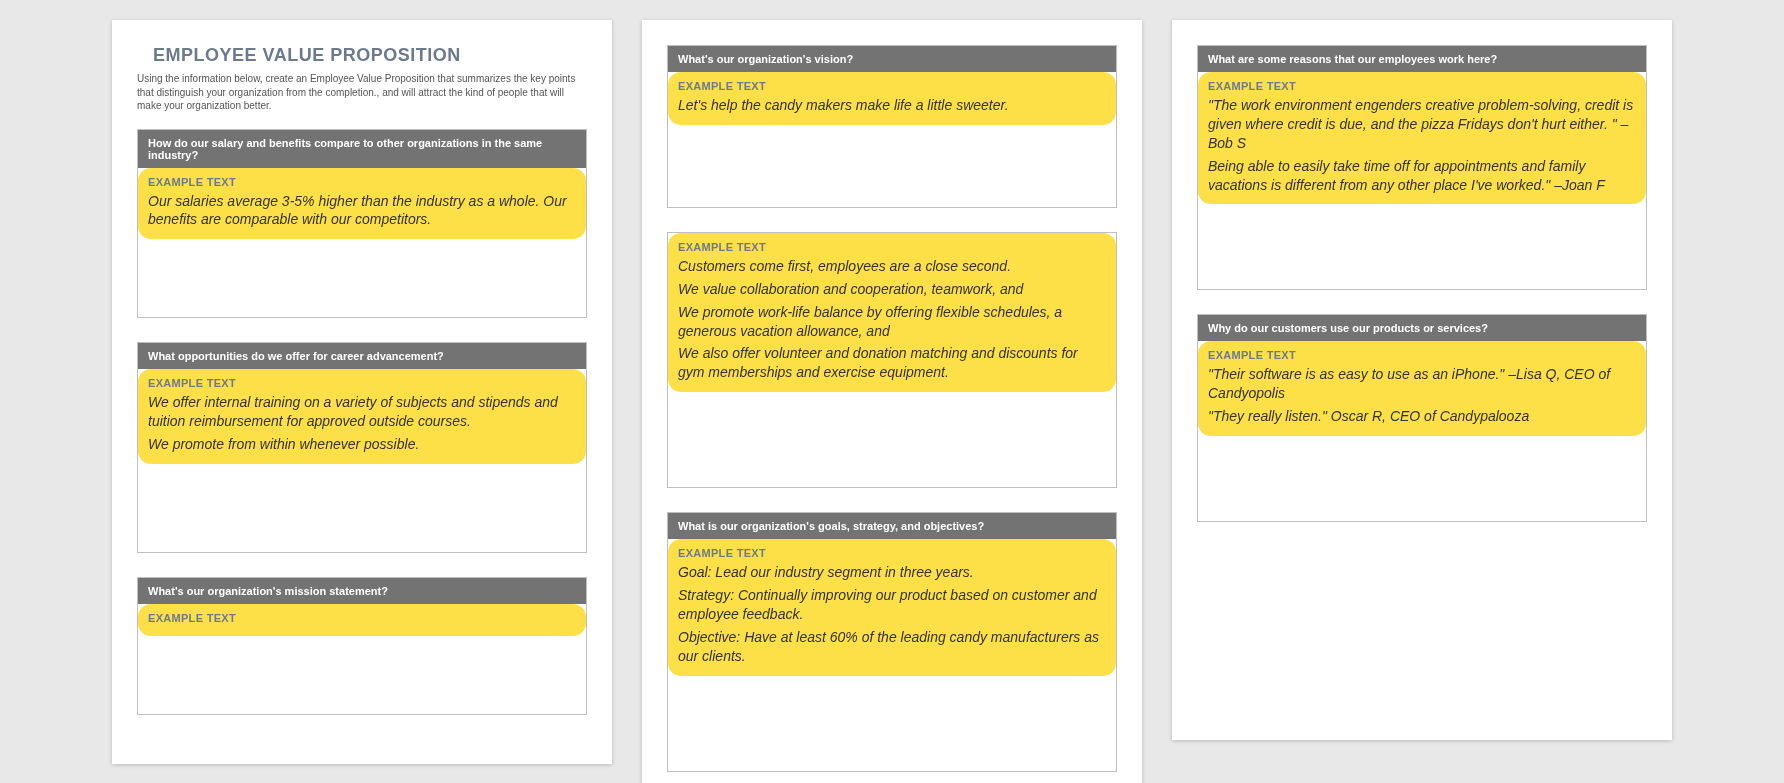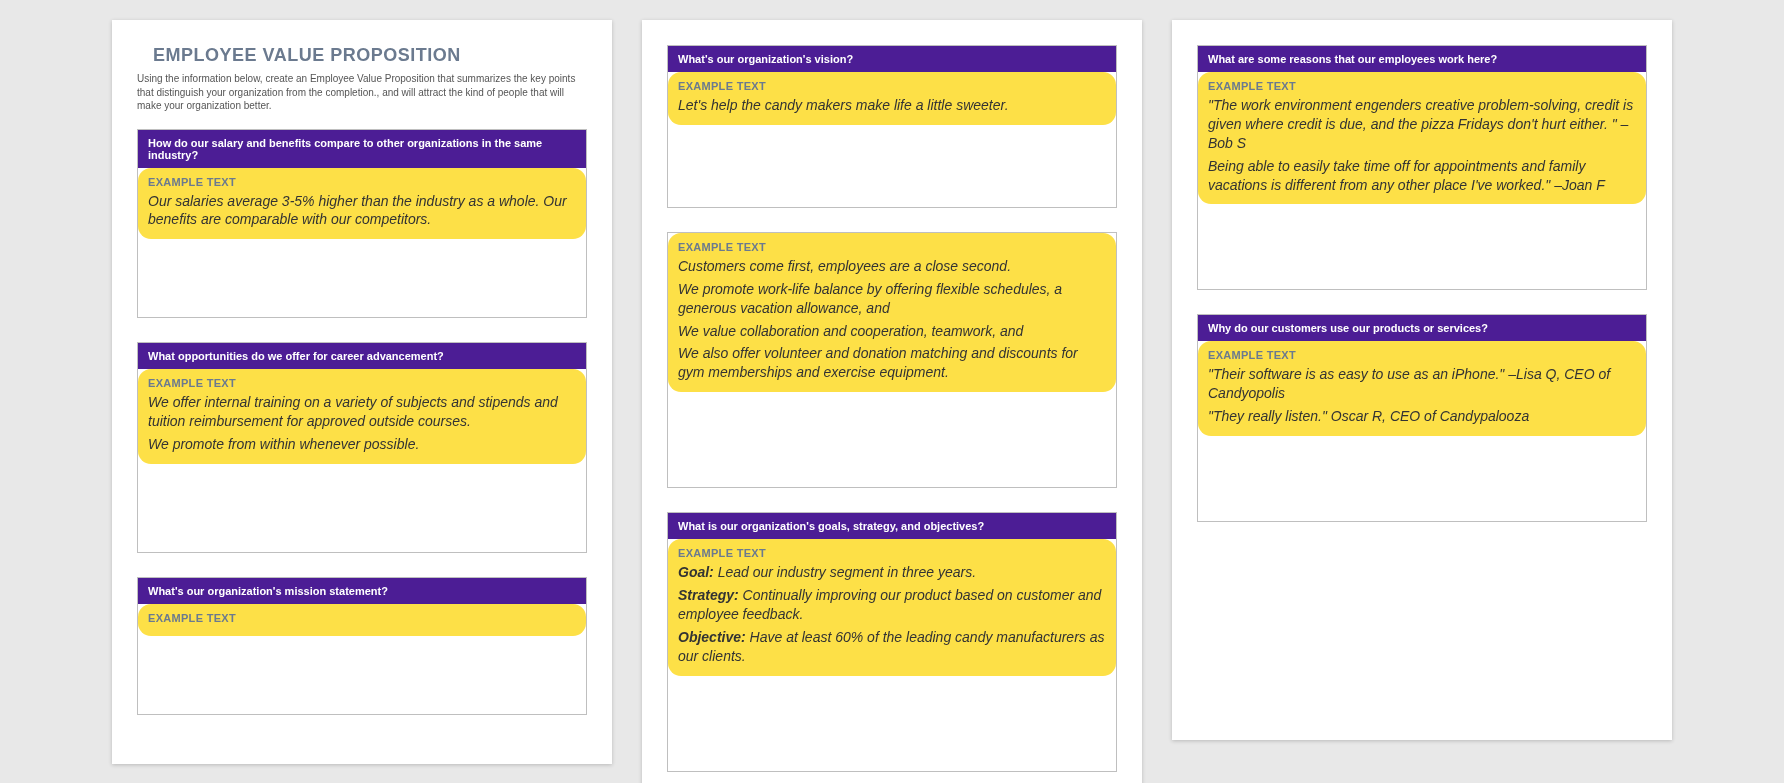--- a/index.html
+++ b/index.html
@@ -36,21 +36,21 @@
     color: #555;
     font-size: 10px;
     line-height: 1.35;
     margin: 0 0 16px 0;
   }
   .section {
     margin-bottom: 24px;
     border: 1px solid #bfbfbf;
   }
   .section-header {
-    background: #4c1d95;
+    background: #737373;
     color: #fff;
     font-size: 11px;
     font-weight: bold;
     padding: 7px 10px;
   }
   .example-block {
     background: #fde047;
     padding: 8px 10px 10px 10px;
     border-radius: 13px;
   }
@@ -62,21 +62,21 @@
     margin-bottom: 2px;
   }
   .example-block p {
     margin: 4px 0 0 0;
     font-style: italic;
     font-size: 14px;
     color: #333;
     line-height: 1.35;
   }
   .example-block p .bold {
-    font-weight: bold;
+    font-weight: normal;
     font-style: italic;
   }
   .blank-area {
     background: #fff;
     height: var(--h, 80px);
   }
 </style>
 </head>
 <body>
 
@@ -122,22 +122,22 @@
         <div class="example-label">EXAMPLE TEXT</div>
         <p>Let's help the candy makers make life a little sweeter.</p>
       </div>
       <div class="blank-area" style="--h:82px"></div>
     </div>
 
     <div class="section">
       <div class="example-block">
         <div class="example-label">EXAMPLE TEXT</div>
         <p>Customers come first, employees are a close second.</p>
+        <p>We value collaboration and cooperation, teamwork, and</p>
         <p>We promote work-life balance by offering flexible schedules, a generous vacation allowance, and</p>
-        <p>We value collaboration and cooperation, teamwork, and</p>
         <p>We also offer volunteer and donation matching and discounts for gym memberships and exercise equipment.</p>
       </div>
       <div class="blank-area" style="--h:95px"></div>
     </div>
 
     <div class="section">
       <div class="section-header">What is our organization's goals, strategy, and objectives?</div>
       <div class="example-block">
         <div class="example-label">EXAMPLE TEXT</div>
         <p><span class="bold">Goal:</span><span> Lead our industry segment in three years.</span></p>

